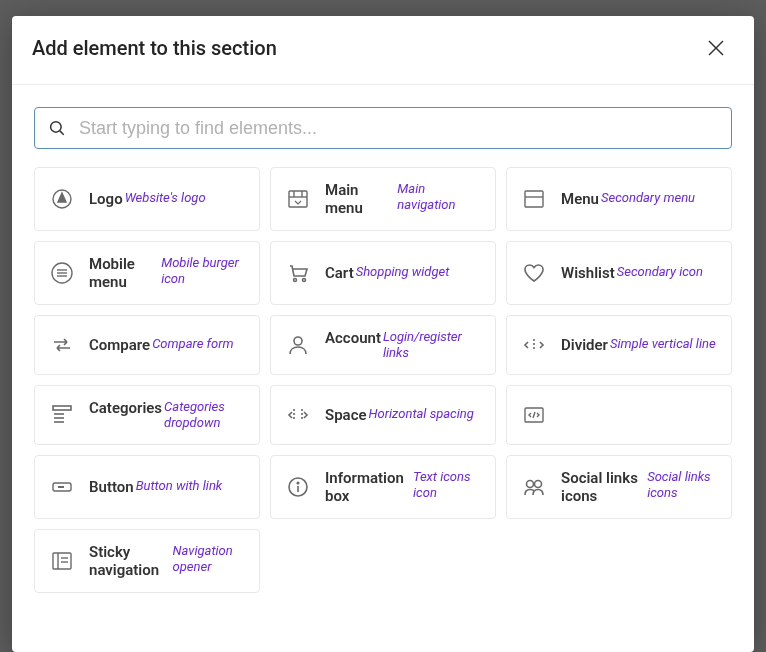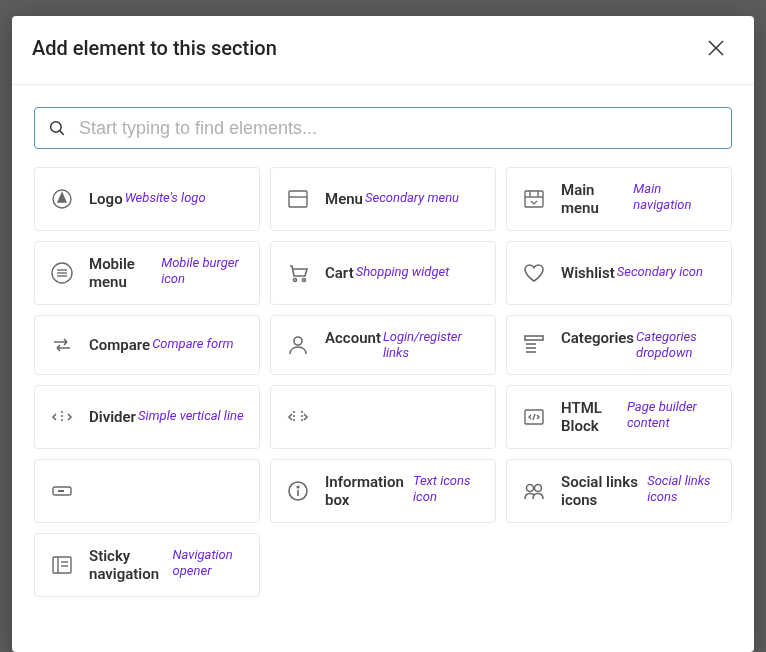--- a/index.html
+++ b/index.html
@@ -173,41 +173,41 @@
           <span class="card-title">Logo</span>
           <span class="card-desc">Website's logo</span>
         </span>
       </div>
 
       <div class="card">
         <span class="card-icon">
           <svg width="24" height="24" viewBox="0 0 24 24" fill="none" stroke="currentColor" stroke-width="1.4">
             <rect x="3" y="4" width="18" height="16" rx="1"></rect>
             <line x1="3" y1="10" x2="21" y2="10"></line>
-          </svg>
-        </span>
-        <span class="card-text">
-          <span class="card-title">Menu</span>
-          <span class="card-desc">Secondary menu</span>
-        </span>
-      </div>
-
-      <div class="card">
-        <span class="card-icon">
-          <svg width="24" height="24" viewBox="0 0 24 24" fill="none" stroke="currentColor" stroke-width="1.4">
-            <rect x="3" y="4" width="18" height="16" rx="1"></rect>
-            <line x1="3" y1="10" x2="21" y2="10"></line>
             <line x1="8" y1="4" x2="8" y2="10"></line>
             <line x1="16" y1="4" x2="16" y2="10"></line>
             <path d="M9 14 L12 17 L15 14" stroke-width="1.2"></path>
           </svg>
         </span>
         <span class="card-text">
           <span class="card-title">Main menu</span>
           <span class="card-desc">Main navigation</span>
+        </span>
+      </div>
+
+      <div class="card">
+        <span class="card-icon">
+          <svg width="24" height="24" viewBox="0 0 24 24" fill="none" stroke="currentColor" stroke-width="1.4">
+            <rect x="3" y="4" width="18" height="16" rx="1"></rect>
+            <line x1="3" y1="10" x2="21" y2="10"></line>
+          </svg>
+        </span>
+        <span class="card-text">
+          <span class="card-title">Menu</span>
+          <span class="card-desc">Secondary menu</span>
         </span>
       </div>
 
       <div class="card">
         <span class="card-icon">
           <svg width="24" height="24" viewBox="0 0 24 24" fill="none" stroke="currentColor" stroke-width="1.4">
             <circle cx="12" cy="12" r="10"></circle>
             <line x1="7" y1="9" x2="17" y2="9"></line>
             <line x1="7" y1="12" x2="17" y2="12"></line>
             <line x1="7" y1="15" x2="17" y2="15"></line>
@@ -268,79 +268,83 @@
         </span>
         <span class="card-text">
           <span class="card-title">Account</span>
           <span class="card-desc">Login/register links</span>
         </span>
       </div>
 
       <div class="card">
         <span class="card-icon">
           <svg width="24" height="24" viewBox="0 0 24 24" fill="none" stroke="currentColor" stroke-width="1.6">
+            <line x1="12" y1="6" x2="12" y2="18" stroke-dasharray="2 2"></line>
+            <path d="M6 9 L3 12 L6 15"></path>
+              <path d="M18 9 L21 12 L18 15"></path>
+          </svg>
+        </span>
+        <span class="card-text">
+          <span class="card-title">Divider</span>
+          <span class="card-desc">Simple vertical line</span>
+        </span>
+      </div>
+
+      <div class="card">
+        <span class="card-icon">
+          <svg width="24" height="24" viewBox="0 0 24 24" fill="none" stroke="currentColor" stroke-width="1.6">
             <rect x="3" y="3" width="18" height="4"></rect>
             <line x1="4" y1="11" x2="14" y2="11"></line>
             <line x1="4" y1="15" x2="14" y2="15"></line>
             <line x1="4" y1="19" x2="14" y2="19"></line>
           </svg>
         </span>
         <span class="card-text">
           <span class="card-title">Categories</span>
           <span class="card-desc">Categories dropdown</span>
         </span>
       </div>
 
       <div class="card">
         <span class="card-icon">
           <svg width="24" height="24" viewBox="0 0 24 24" fill="none" stroke="currentColor" stroke-width="1.6">
-            <line x1="12" y1="6" x2="12" y2="18" stroke-dasharray="2 2"></line>
-            <path d="M6 9 L3 12 L6 15"></path>
-              <path d="M18 9 L21 12 L18 15"></path>
-          </svg>
-        </span>
-        <span class="card-text">
-          <span class="card-title">Divider</span>
-          <span class="card-desc">Simple vertical line</span>
-        </span>
-      </div>
-
-      <div class="card">
-        <span class="card-icon">
-          <svg width="24" height="24" viewBox="0 0 24 24" fill="none" stroke="currentColor" stroke-width="1.6">
             <line x1="8" y1="6" x2="8" y2="18" stroke-dasharray="2 2"></line>
             <line x1="16" y1="6" x2="16" y2="18" stroke-dasharray="2 2"></line>
             <path d="M6 9 L3 12 L6 15"></path>
               <path d="M18 9 L21 12 L18 15"></path>
           </svg>
         </span>
+        <span class="card-text">
+          <span class="card-title">Space</span>
+          <span class="card-desc">Horizontal spacing</span>
+        </span>
       </div>
 
 
       <div class="card">
         <span class="card-icon">
           <svg width="24" height="24" viewBox="0 0 24 24" fill="none" stroke="currentColor" stroke-width="1.4">
             <rect x="3" y="5" width="18" height="14" rx="1"></rect>
             <path d="M9 10 L7 12 L9 14"></path>
               <path d="M15 10 L17 12 L15 14"></path>
             <line x1="13" y1="9" x2="11" y2="15"></line>
           </svg>
         </span>
-        <span class="card-text">
-          <span class="card-title">HTML Block</span>
-          <span class="card-desc">Page builder content</span>
-        </span>
       </div>
 
       <div class="card">
         <span class="card-icon">
           <svg width="24" height="24" viewBox="0 0 24 24" fill="none" stroke="currentColor" stroke-width="1.4">
             <rect x="3" y="8" width="18" height="8" rx="2"></rect>
             <line x1="8" y1="12" x2="14" y2="12" stroke-width="2"></line>
           </svg>
+        </span>
+        <span class="card-text">
+          <span class="card-title">Button</span>
+          <span class="card-desc">Button with link</span>
         </span>
       </div>
 
       <div class="card">
         <span class="card-icon">
           <svg width="24" height="24" viewBox="0 0 24 24" fill="none" stroke="currentColor" stroke-width="1.6">
             <circle cx="12" cy="12" r="9"></circle>
             <circle cx="12" cy="8" r="0.8" fill="currentColor"></circle>
             <line x1="12" y1="11" x2="12" y2="17"></line>
           </svg>

